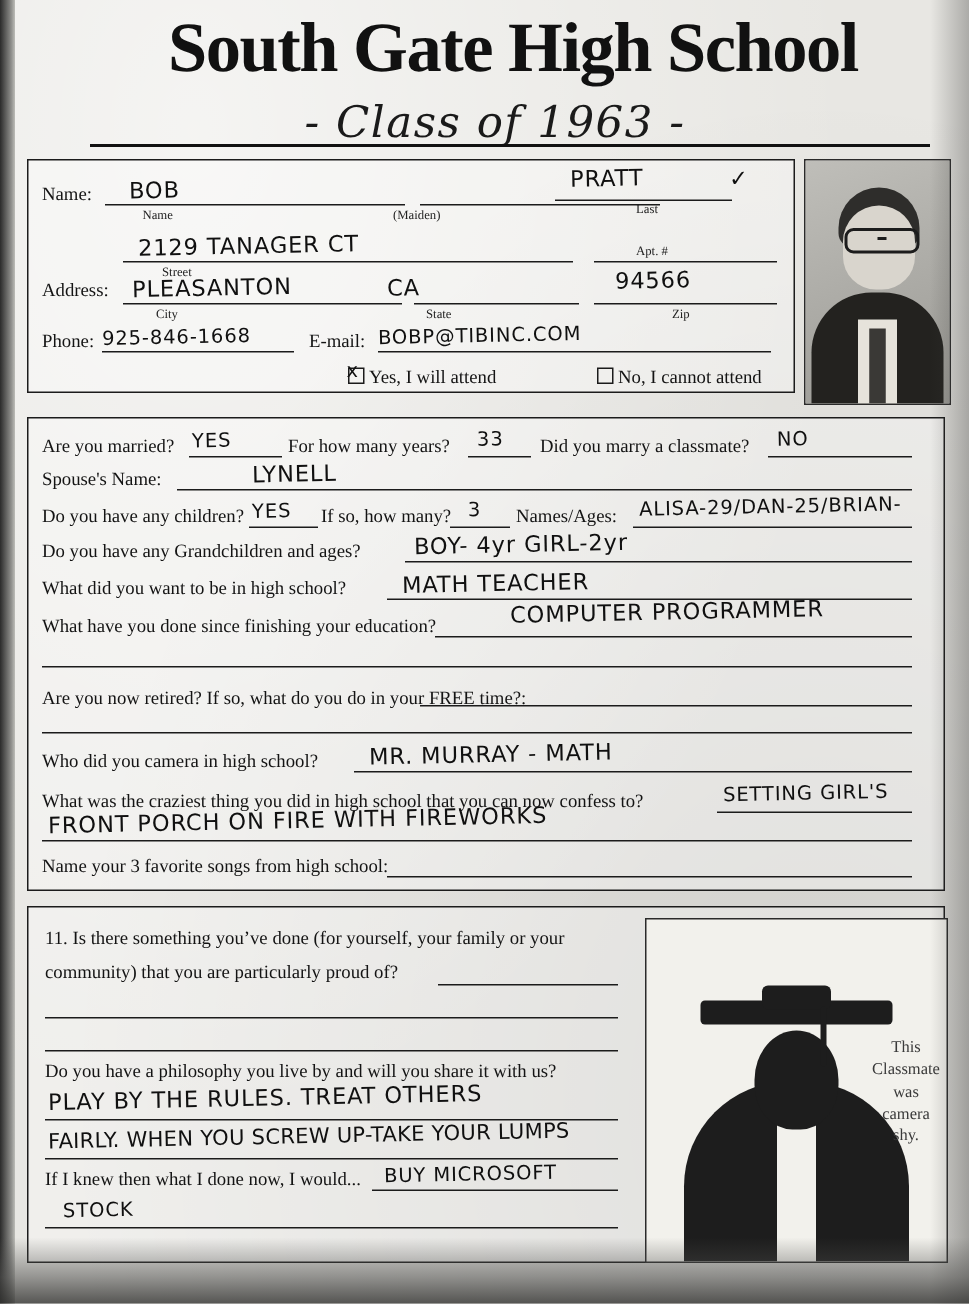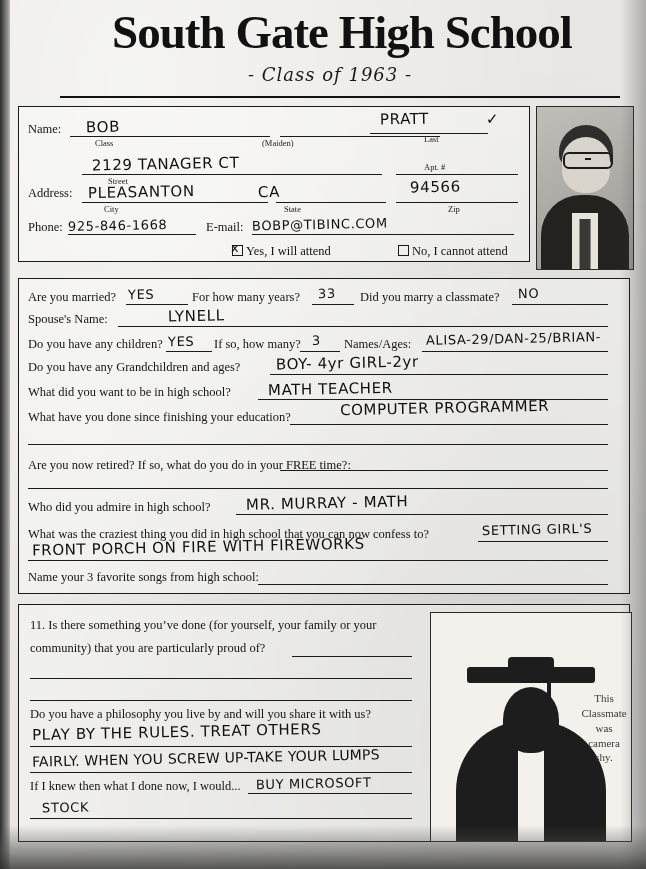--- a/index.html
+++ b/index.html
@@ -41,21 +41,21 @@
     letter-spacing:-1px;
     color:#111;
     text-align:center;
     line-height:1.05;
   }
   .subtitle{
     position:absolute;left:150px;top:64px;width:360px;
     text-align:center;
     font-family:"DejaVu Serif", serif;
     font-style:italic;
-    font-size:18px;
+    font-size:29px;
     color:#1a1a1a;
     letter-spacing:1px;
   }
   .rule{
     position:absolute;left:60px;top:96px;width:560px;height:2px;background:#111;
   }
 
   
   .box{
     position:absolute;
@@ -156,21 +156,21 @@
   <div class="title">South Gate High School</div>
   <div class="subtitle">- Class of 1963 -</div>
   <div class="rule"></div>
 
   <div class="box" id="box-top"></div>
 
   <div class="lbl" style="left:28px;top:122px;">Name:</div>
   <div class="line" style="left:70px;top:136px;width:200px;"></div>
   <div class="line" style="left:280px;top:136px;width:160px;"></div>
   <div class="line" style="left:370px;top:133px;width:118px;"></div>
-  <div class="lbl sm" style="left:95px;top:138px;">Class</div>
+  <div class="lbl sm" style="left:95px;top:138px;">Name</div>
   <div class="lbl sm" style="left:262px;top:138px;">(Maiden)</div>
   <div class="lbl sm" style="left:424px;top:134px;">Last</div>
   <div class="hand lg" style="left:86px;top:118px;">BOB</div>
   <div class="hand lg" style="left:380px;top:110px;">PRATT</div>
   <div class="hand lg" style="left:486px;top:110px;">✓</div>
 
   <div class="lbl" style="left:28px;top:160px;margin-top:26px;">Address:</div>
   <div class="line" style="left:82px;top:174px;width:300px;"></div>
   <div class="line" style="left:396px;top:174px;width:122px;"></div>
   <div class="lbl sm" style="left:108px;top:176px;">Street</div>
@@ -246,21 +246,21 @@
 
   <div class="lbl" style="left:28px;top:410px;">What have you done since finishing your education?</div>
   <div class="line" style="left:290px;top:424px;width:318px;"></div>
   <div class="hand lg" style="left:340px;top:399px;">COMPUTER  PROGRAMMER</div>
   <div class="line" style="left:28px;top:444px;width:580px;"></div>
 
   <div class="lbl" style="left:28px;top:458px;">Are you now retired? If so, what do you do in your FREE time?:</div>
   <div class="line" style="left:280px;top:470px;width:328px;"></div>
   <div class="line" style="left:28px;top:488px;width:580px;"></div>
 
-  <div class="lbl" style="left:28px;top:500px;">Who did you admire in high school?</div>
+  <div class="lbl" style="left:28px;top:500px;">Who did you camera in high school?</div>
   <div class="line" style="left:236px;top:514px;width:372px;"></div>
   <div class="hand lg" style="left:246px;top:494px;">MR. MURRAY - MATH</div>
 
   <div class="lbl" style="left:28px;top:527px;">What was the craziest thing you did in high school that you can now confess to?</div>
   <div class="line" style="left:478px;top:541px;width:130px;"></div>
   <div class="hand" style="left:482px;top:522px;">SETTING GIRL'S</div>
   <div class="line" style="left:28px;top:560px;width:580px;"></div>
   <div class="hand lg" style="left:32px;top:538px;">FRONT PORCH  ON  FIRE  WITH   FIREWORKS</div>
 
   <div class="lbl" style="left:28px;top:570px;">Name your 3 favorite songs from high school:</div>

